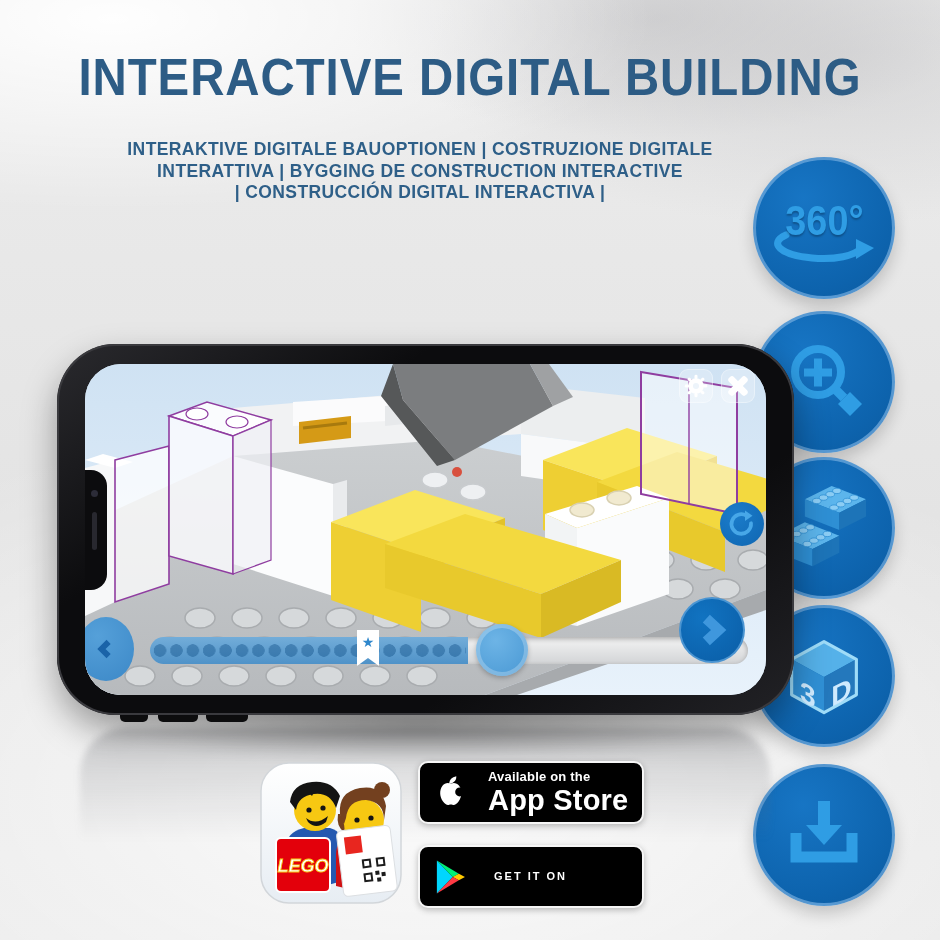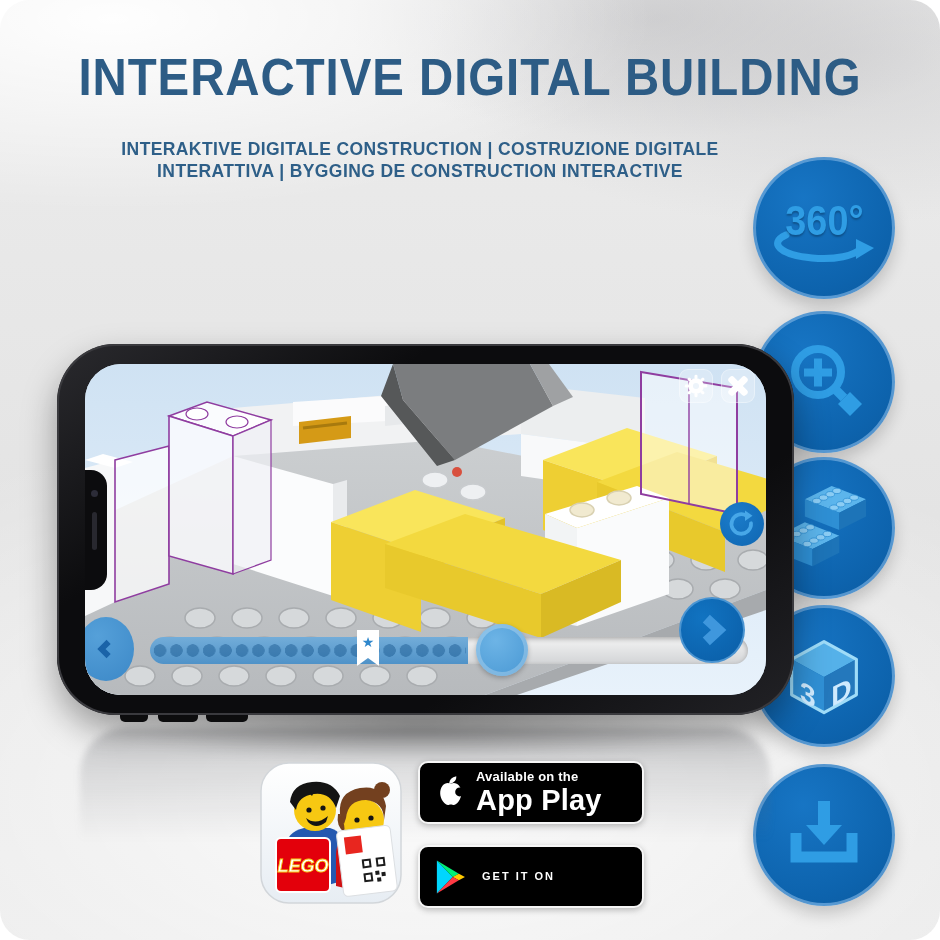--- a/index.html
+++ b/index.html
@@ -5,21 +5,20 @@
   * { margin:0; padding:0; box-sizing:border-box; }
   body { font-family:"Liberation Sans", sans-serif; }
   .canvas {
     position:relative; width:940px; height:940px; overflow:hidden;
     background:
       radial-gradient(900px 320px at 12% 2%, rgba(255,255,255,.95), rgba(255,255,255,0) 60%),
       radial-gradient(620px 260px at 88% 6%, rgba(198,198,200,.55), rgba(198,198,200,0) 65%),
       radial-gradient(520px 200px at 70% 2%, rgba(185,185,188,.5), rgba(185,185,188,0) 60%),
       radial-gradient(1100px 560px at 45% 85%, rgba(255,255,255,.8), rgba(255,255,255,0) 70%),
       linear-gradient(#ececec, #e4e4e4 55%, #e9e9e9);
-    border-radius: 30px;
   }
   
   .title {
     position:absolute; top:48px; left:0; right:0; text-align:center;
     font-size:51px; font-weight:800; letter-spacing:1px; color:#2d5c85;
     transform:scaleX(.93); transform-origin:center;
   }
   .subtitle { position:absolute; top:139px; left:70px; width:700px; text-align:center; }
   .subtitle div {
     font-size:17.5px; font-weight:700; color:#2e5f88; line-height:21.5px; letter-spacing:.4px;
@@ -118,34 +117,35 @@
     box-shadow:inset 0 0 0 4px rgba(255,255,255,.25), 0 2px 5px rgba(0,0,0,.25); z-index:3;
   }
   
   .app-icon { position:absolute; left:260px; top:762px; width:142px; height:142px; z-index:6; }
   .store-badge {
     position:absolute; left:418px; width:226px; height:63px; background:#000;
     border:2px solid #f6f6f6; border-radius:10px; box-shadow:0 2px 6px rgba(0,0,0,.25);
     display:flex; align-items:center; padding-left:14px; z-index:6;
   }
   .badge-apple { top:761px; } .badge-google { top:845px; }
-  .badge-text { margin-left:12px; color:#fff; line-height:1; }
+  .badge-text { margin-left:24px; color:#fff; line-height:1; }
   .badge-text .small { font-size:13px; font-weight:600; letter-spacing:.2px; }
   .badge-text .smallcaps { font-size:11px; font-weight:600; letter-spacing:2px; }
   .badge-text .big { font-size:29px; font-weight:600; margin-top:3px; letter-spacing:.2px; }
 </style>
 </head>
 <body>
 
 <div class="canvas">
 
   <h1 class="title">INTERACTIVE DIGITAL BUILDING</h1>
   <div class="subtitle">
-    <div>INTERAKTIVE DIGITALE CONSTRUCTION | COSTRUZIONE DIGITALE</div>
+    <div>INTERAKTIVE DIGITALE BAUOPTIONEN | COSTRUZIONE DIGITALE</div>
     <div>INTERATTIVA | BYGGING DE CONSTRUCTION INTERACTIVE</div>
+    <div>| CONSTRUCCIÓN DIGITAL INTERACTIVA |</div>
   </div>
 
   <div class="feature f360" style="top:157px;">
     <div class="lbl">360°</div>
     <svg width="104" height="34" viewBox="0 0 104 34">
       <path d="M14 4 C -4 12 8 24 40 27 C 64 29 82 25 90 17" fill="none" stroke="#2f9de4" stroke-width="7" stroke-linecap="round"></path>
       <polygon points="84,8 102,17 84,28" fill="#2f9de4"></polygon>
     </svg>
   </div>
 
@@ -447,21 +447,21 @@
   </svg>
 
   <div class="store-badge badge-apple">
     <svg width="30" height="36" viewBox="0 0 26 32">
       <path fill="#fff" d="M13 9 c2.5-2.5 6.5-2.5 9 .5 c3 4 2.5 10-0.5 14 c-1.8 2.4-3.6 3.6-5.4 3 c-1.2-.4-1.8-.4-3 0 c-1.8.6-3.6-.6-5.4-3 c-3-4-3.5-10-.5-14 c2.5-3 6.5-3 9-.5 z"></path>
       <circle cx="22.5" cy="15" r="4" fill="#000"></circle>
       <path fill="#fff" d="M13 8 q.5-6 6.5-7 q.5 5.5-6.5 7 z"></path>
     </svg>
     <div class="badge-text">
       <div class="small">Available on the</div>
-      <div class="big">App Play</div>
+      <div class="big">App Store</div>
     </div>
   </div>
 
   <div class="store-badge badge-google">
     <svg width="36" height="40" viewBox="0 0 100 100">
       <polygon points="8,4 8,96 52,50" fill="#00d6fd"></polygon>
       <polygon points="8,4 69,41 52,50" fill="#00f076"></polygon>
       <polygon points="69,41 86,50 69,59 52,50" fill="#ffc900"></polygon>
       <polygon points="8,96 69,59 52,50" fill="#ff3a44"></polygon>
     </svg>

